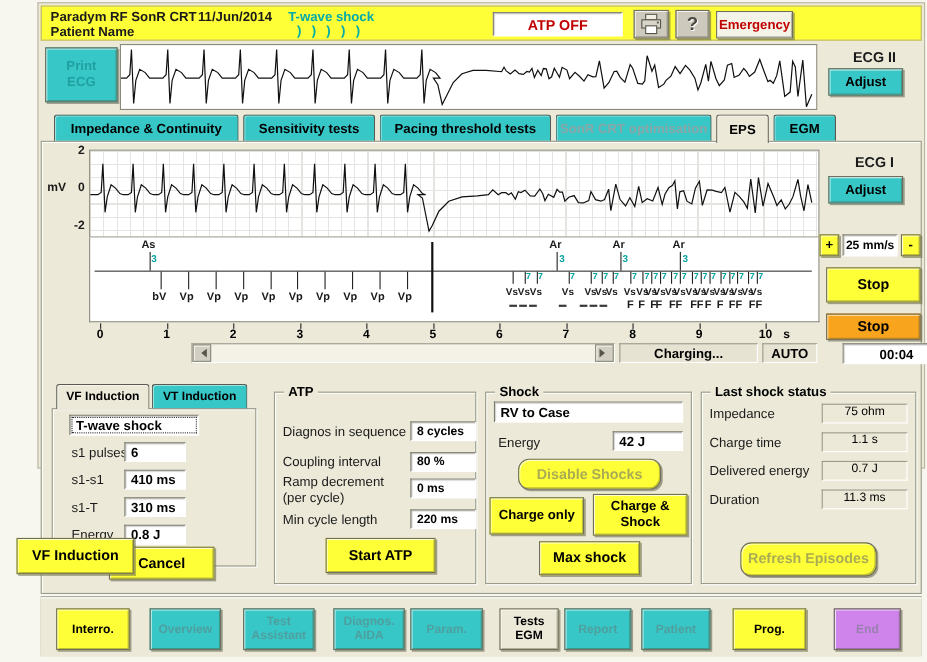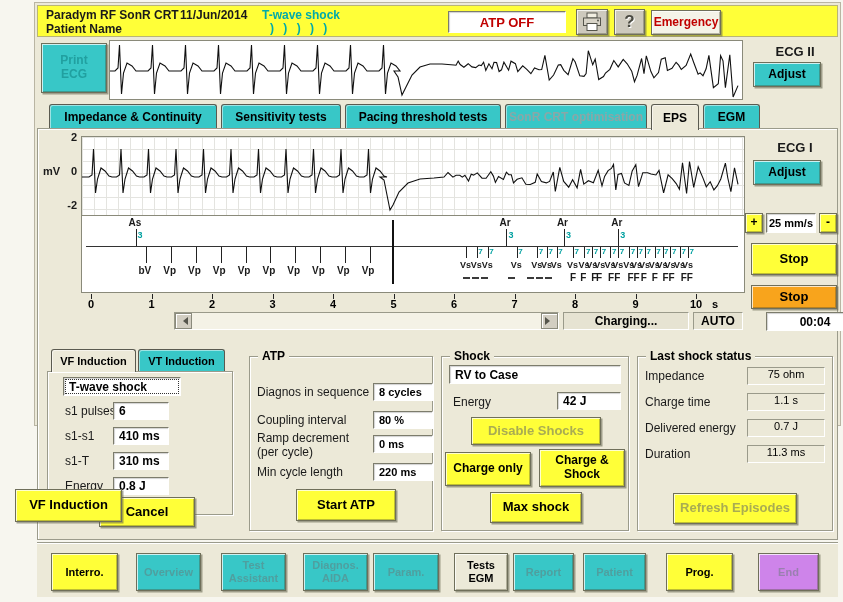--- a/index.html
+++ b/index.html
@@ -13,21 +13,21 @@
          font-weight:bold; font-size:12px; line-height:1.15; white-space:pre-line;
          border:1px solid #6F6F5A; cursor:default;
          box-shadow: inset 1px 1px 0 rgba(255,255,255,.75), inset -1px -1px 0 rgba(70,70,40,.35), 1.5px 1.5px 0 rgba(95,95,75,.55); }
   .yellow { background:#FFFF38; color:#000; }
   .teal   { background:#38C7C7; color:#000; }
   .orange { background:#F8A41C; color:#000; }
   .violet { background:#CE84EA; color:#9A7FB0; }
   .beigebtn { background:#ECE9D8; color:#000; }
   .graybtn  { background:#CDC9BD; color:#3A3A3A; }
   .dis-teal   { color:#4F9F9F; }
-  .dis-yellow { color:#A9AC52; }
+  .dis-yellow { color:#A9AC52;border-radius:10px; }
   .dis-teal2  { color:#8AA7A7; }
 
   .inset { background:#fff; border:1px solid; border-color:#7C7C6C #FFF #FFF #7C7C6C; box-shadow: inset 1px 1px 1px rgba(0,0,0,.18); }
   .display { font-weight:bold; font-size:12px; display:flex; align-items:center; padding:0 5px; }
   .center { justify-content:center; padding:0; }
   .graybox { background:#ECE9D8; border:1px solid; border-color:#9A9A8A #FFF #FFF #9A9A8A; font-size:11px; display:flex; justify-content:center; }
   .statusbox { background:#E6E3D2; border:1px solid; border-color:#9A9A8A #FFF #FFF #9A9A8A; font-weight:bold; font-size:12px; display:flex; align-items:center; justify-content:center; }
 
   .groupbox { border:1px solid #9B9B8B; box-shadow: inset 1px 1px 0 #fff, 1px 1px 0 #fff; }
   .legend { position:absolute; top:-8px; left:8px; background:#ECE9D8; padding:0 4px; font-weight:bold; font-size:12px; white-space:nowrap; }

